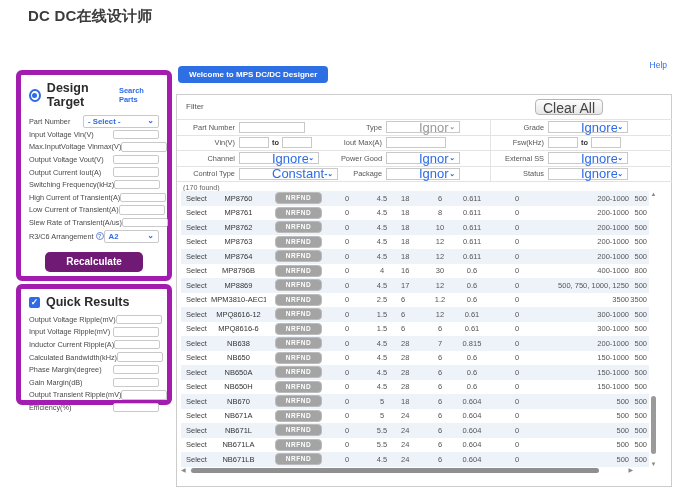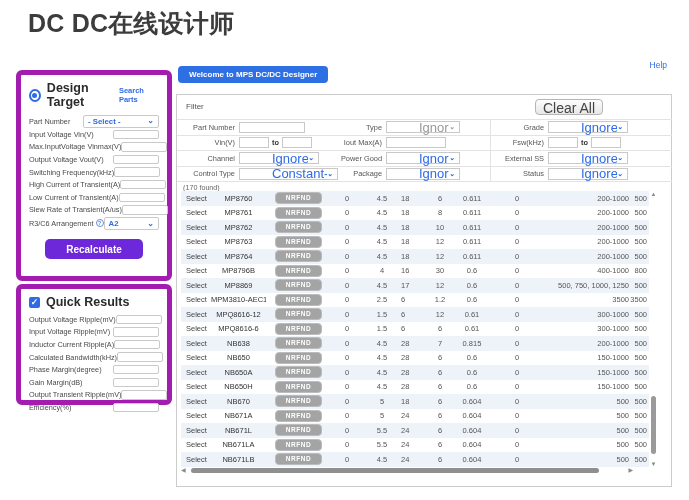--- a/index.html
+++ b/index.html
@@ -1,21 +1,21 @@
 <!DOCTYPE html>
 <html><head>
 <meta charset="utf-8">
 <style>
   * { margin:0; padding:0; box-sizing:border-box; }
   html,body { width:689px; height:500px; background:#fff; overflow:hidden;
               font-family:"Liberation Sans", sans-serif; }
   .page { position:relative; width:689px; height:500px; }
 
   
-  .page-title { position:absolute; left:28px; top:7px; font-size:25px; font-weight:700;
+  .page-title { position:absolute; left:28px; top:7px; font-size:15px; font-weight:700;
                 color:#3c3c3c; letter-spacing:0.2px; }
   .help-link { position:absolute; right:22px; top:60px; color:#2e6be5; font-size:8.5px;
                font-weight:400; cursor:pointer; }
 
   
   .panel { position:absolute; left:16px; width:156px; border:5px solid #a21caf;
            border-radius:6px; background:#fff; padding:6px 8px; }
   .panel.dt { top:70px; height:211px; }
   .panel.qr { top:284px; height:121px; }
   .panel-head { display:flex; align-items:center; margin-bottom:5px; }
@@ -32,21 +32,21 @@
   .mini-select { display:flex; align-items:center; justify-content:space-between;
                  border:1px solid #c9c9c9; border-radius:2px; background:#fff;
                  height:13px; padding:0 4px; cursor:pointer; }
   .mini-select .val { color:#2e6be5; font-size:7.8px; font-weight:700; white-space:nowrap; }
   .chev { color:#2e6be5; font-size:8px; font-weight:700; line-height:6px; }
   .pn-select { width:76px; }
   .a2-select { width:56px; }
   .qicon { display:inline-block; width:8px; height:8px; border:1px solid #6c8cd8; border-radius:50%;
            color:#6c8cd8; font-size:6px; line-height:7px; text-align:center; font-weight:700;
            margin-left:2px; vertical-align:top; }
-  .recalc { display:block; margin:8px auto 0; width:98px; height:20px; background:#6d28d9;
+  .recalc { display:block; margin:8px auto 0; width:98px; height:20px; background:#701a75;
             color:#fff; border:none; border-radius:5px; font-size:10px; font-weight:700;
             font-family:"Liberation Sans", sans-serif; cursor:pointer; }
 
   
   .welcome { position:absolute; left:178px; top:66px; height:17px; background:#2f6fe4; color:#fff;
              border:none; border-radius:4px; font-size:8px; font-weight:700; padding:0 11px;
              font-family:"Liberation Sans", sans-serif; cursor:pointer; }
 
   
   .main-panel { position:absolute; left:176px; top:94px; width:496px; height:393px;
@@ -142,20 +142,24 @@
         </div>
         <div class="field-row">
           <span class="f-lab-s">Max.InputVoltage Vinmax(V)</span>
           <input class="s-input" style="">
         </div>
         <div class="field-row">
           <span class="f-lab-s">Output Voltage Vout(V)</span>
           <input class="s-input" style="">
         </div>
         <div class="field-row">
+          <span class="f-lab-s">Output Current Iout(A)</span>
+          <input class="s-input" style="">
+        </div>
+        <div class="field-row">
           <span class="f-lab-s">Switching Frequency(kHz)</span>
           <input class="s-input" style="">
         </div>
         <div class="field-row">
           <span class="f-lab-s">High Current of Transient(A)</span>
           <input class="s-input" style="">
         </div>
         <div class="field-row">
           <span class="f-lab-s">Low Current of Transient(A)</span>
           <input class="s-input" style="">

